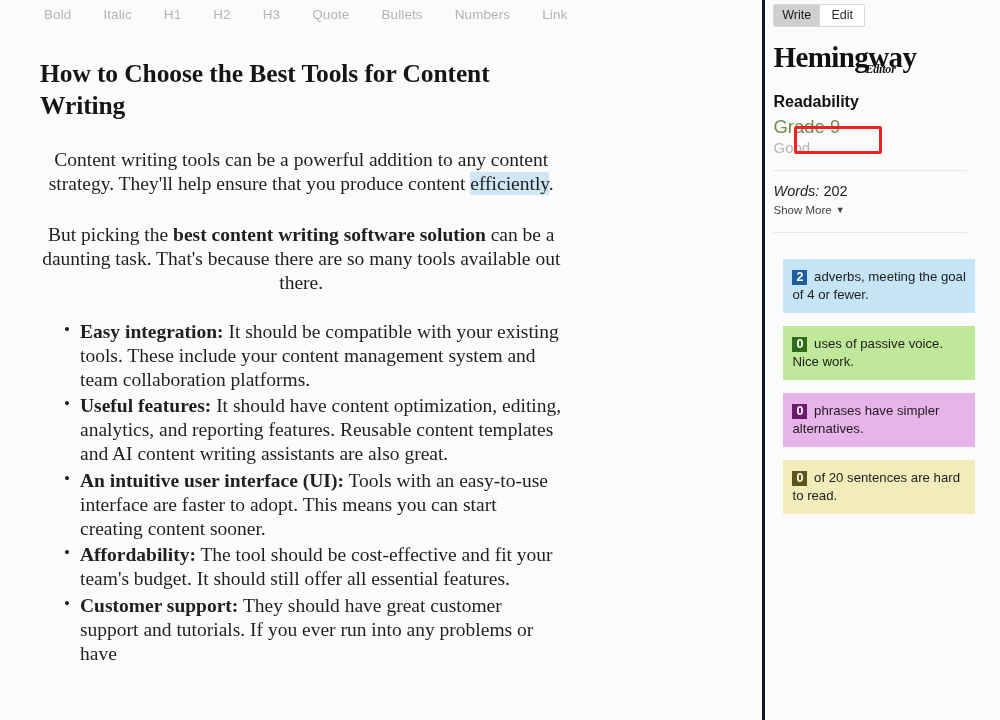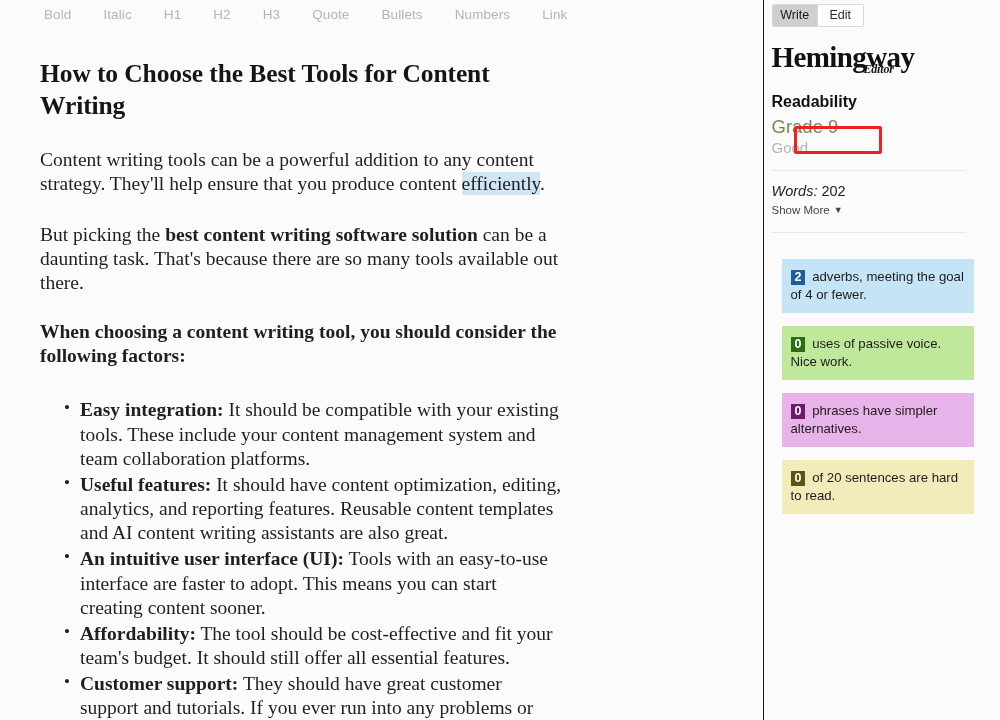--- a/index.html
+++ b/index.html
@@ -55,20 +55,21 @@
     font-weight: bold;
     margin: 0 0 26px 0;
     letter-spacing: -0.1px;
     color: #151515;
   }
   .doc p {
     font-size: 19.5px;
     line-height: 1.25;
     margin: 0 0 24px 0;
     color: #1f1f1f;
+    text-align: center;
   }
   .doc p.lead { margin-bottom: 26px; }
   .doc p b, .doc li b { font-weight: bold; }
   .doc p.strong-para { font-weight: bold; margin-bottom: 30px; }
   .adverb-hl {
     background: #cfe6f5;
     padding: 1px 0;
   }
   .doc ul {
     margin: 0;
@@ -90,21 +91,21 @@
     top: -1px;
     font-size: 17px;
     color: #1f1f1f;
   }
 
   
   .sidebar {
     width: 246px;
     height: 720px;
     background: #fbfbfb;
-    border-left: 1px solid #0f172a;
+    border-left: 3px solid #0f172a;
     position: relative;
     padding: 0;
   }
   .mode-switch {
     display: flex;
     margin: 4px 0 0 8px;
     width: 92px;
     border: 1px solid #d8d8d8;
     border-radius: 2px;
     overflow: hidden;
@@ -263,21 +264,20 @@
       <span class="fmt">Link</span>
     </div>
 
     <div class="doc">
       <h1>How to Choose the Best Tools for Content Writing</h1>
 
       <p class="lead"><span>Content writing tools can be a powerful addition to any content strategy. They'll help ensure that you produce content </span><span class="adverb-hl">efficiently</span><span>.</span></p>
 
       <p><span>But picking the </span><b>best content writing software solution</b><span> can be a daunting task. That's because there are so many tools available out there.</span></p>
 
-      <p class="strong-para">When choosing a content writing tool, you should consider the following factors:</p>
 
       <ul>
         <li><b>Easy integration:</b><span> It should be compatible with your existing tools. These include your content management system and team collaboration platforms.</span></li>
         <li><b>Useful features:</b><span> It should have content optimization, editing, analytics, and reporting features. Reusable content templates and AI content writing assistants are also great.</span></li>
         <li><b>An intuitive user interface (UI):</b><span> Tools with an easy-to-use interface are faster to adopt. This means you can start creating content sooner.</span></li>
         <li><b>Affordability:</b><span> The tool should be cost-effective and fit your team's budget. It should still offer all essential features.</span></li>
         <li><b>Customer support:</b><span> They should have great customer support and tutorials. If you ever run into any problems or have</span></li>
       </ul>
     </div>
   </div>

